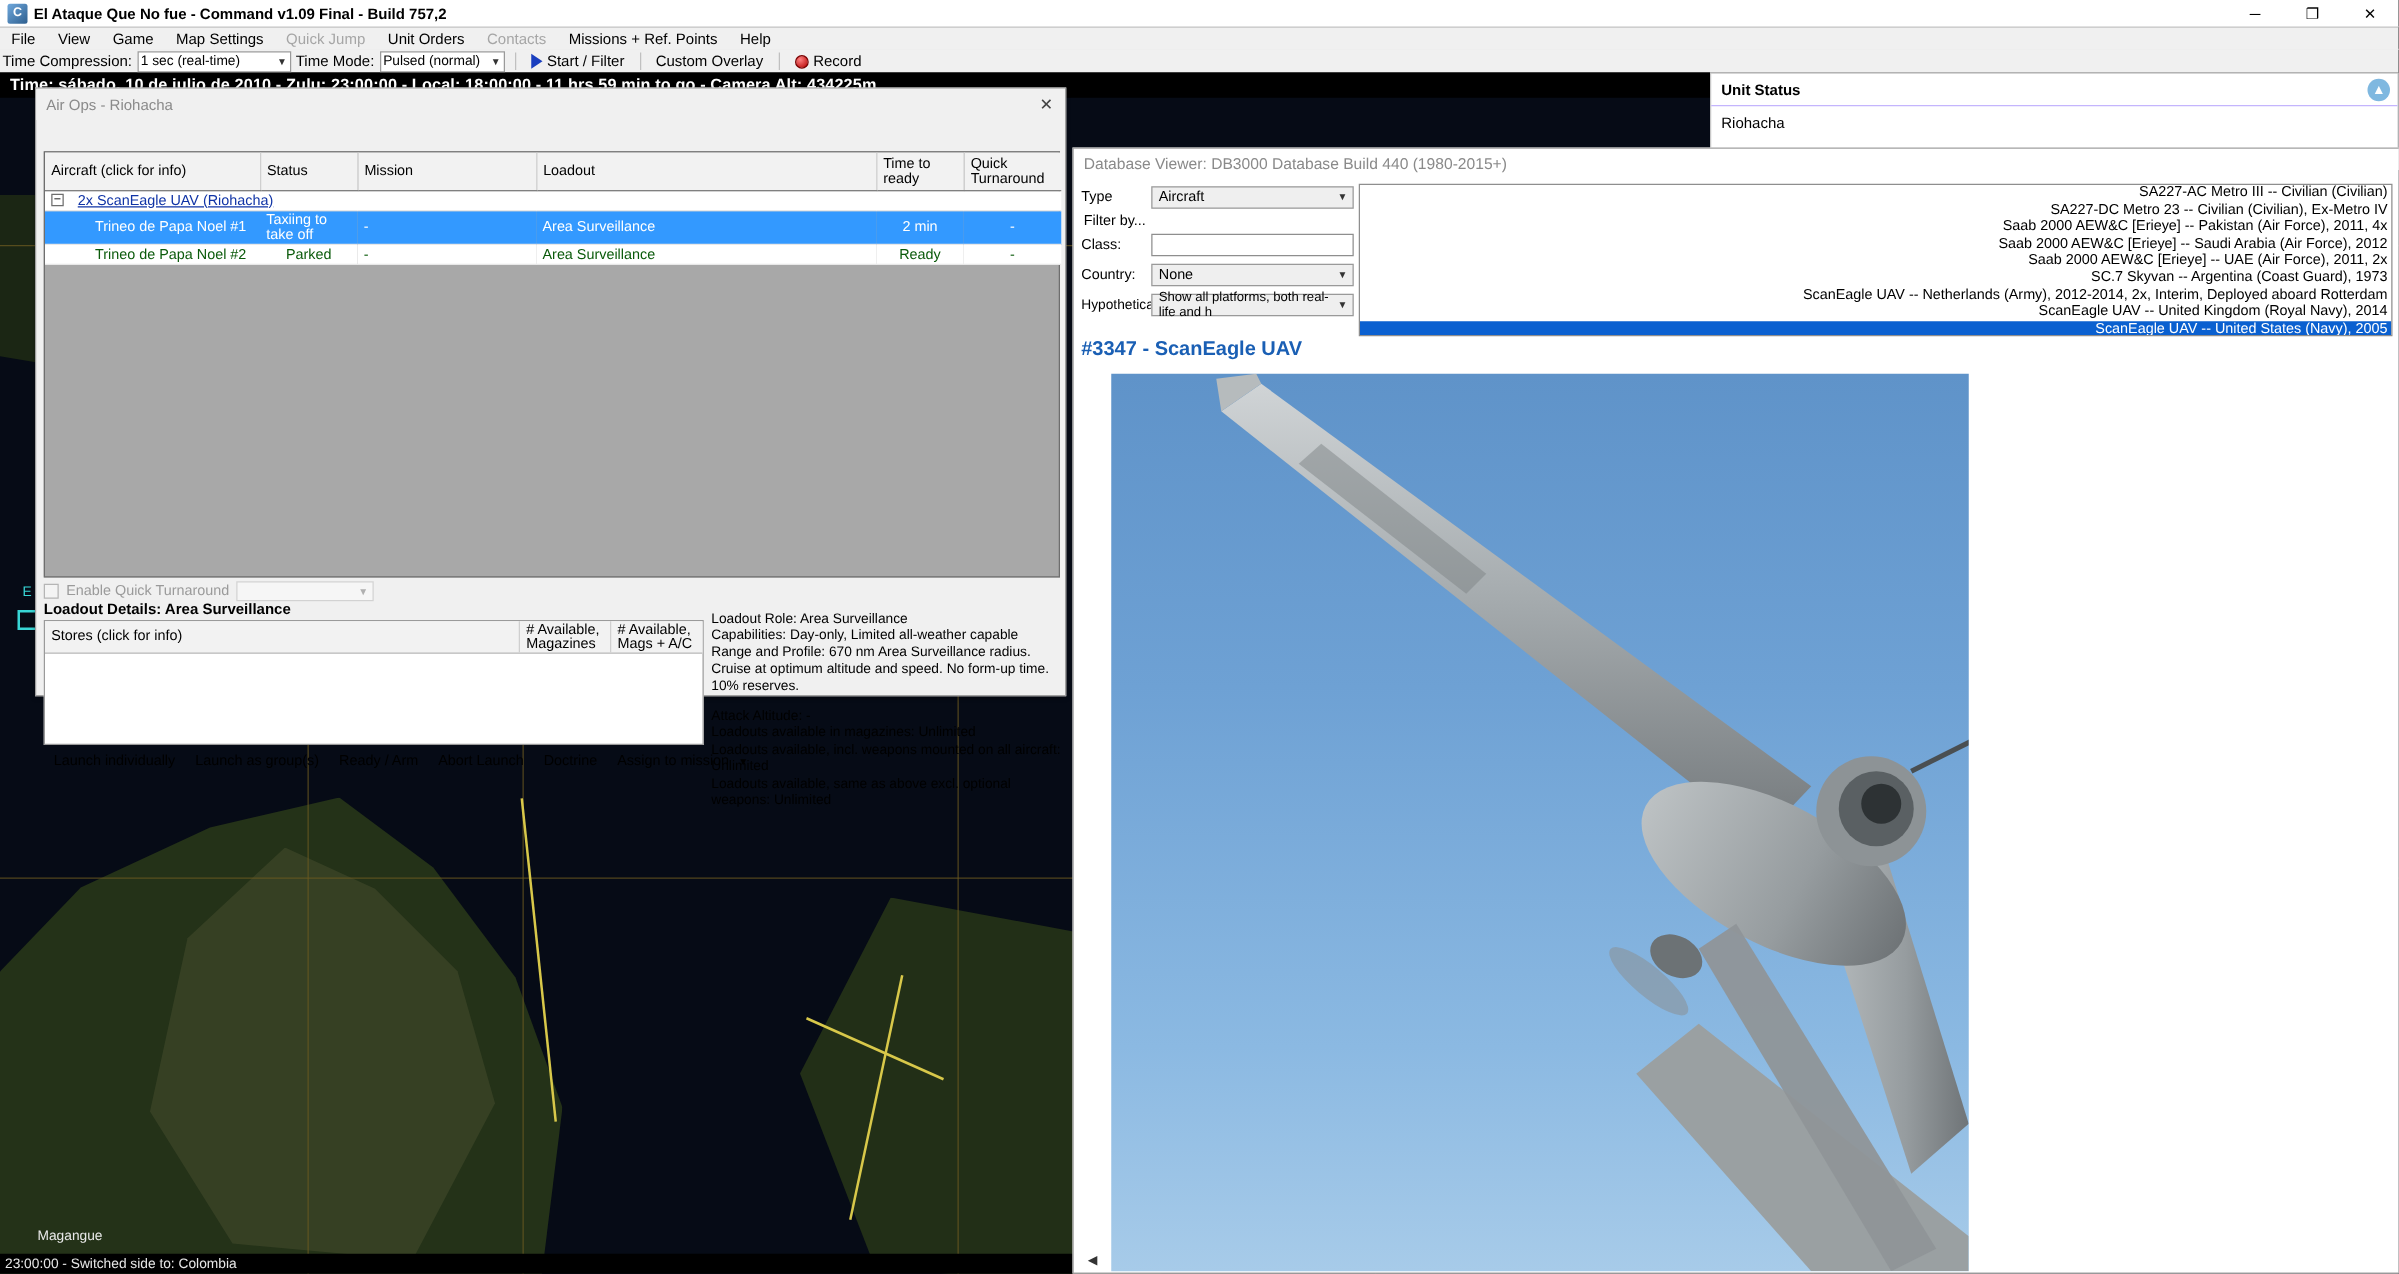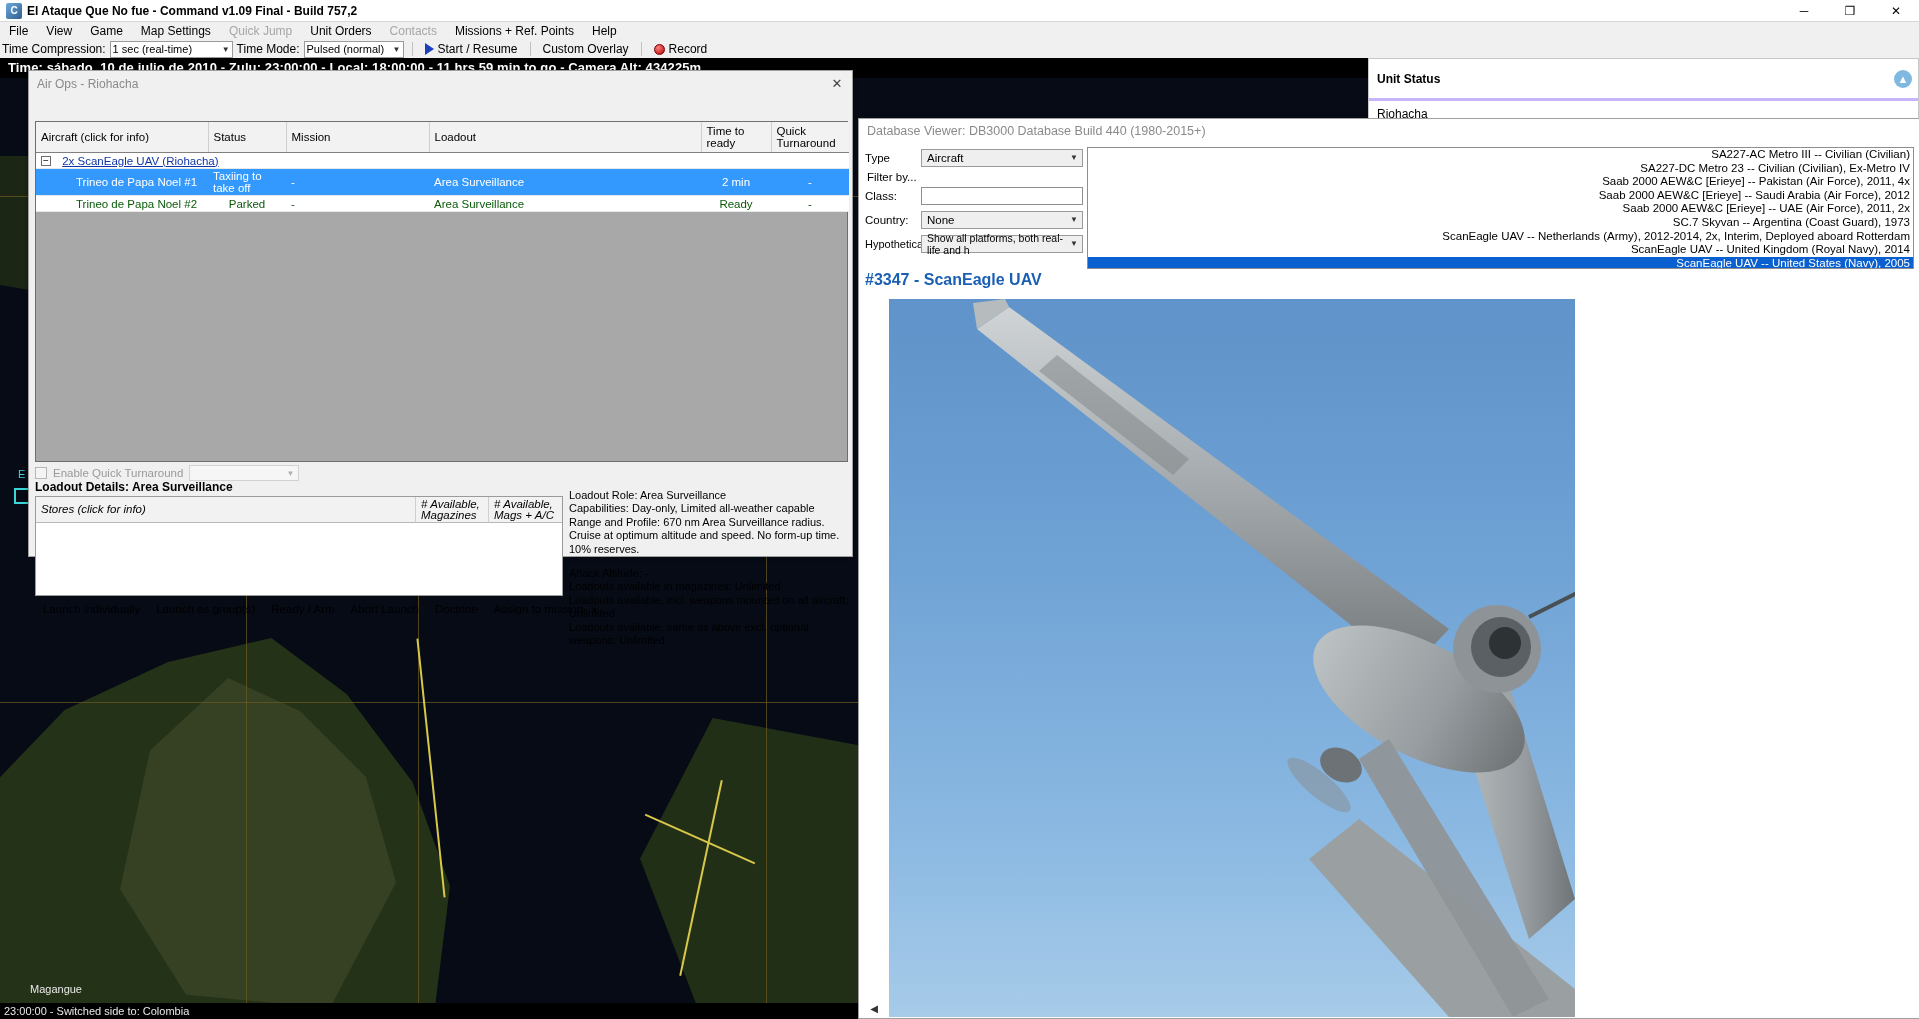--- a/index.html
+++ b/index.html
@@ -98,22 +98,22 @@
   .map-label {
     position: absolute; color: #e9e9e9; font-size: 11px;
   }
 
   
   .unit-status {
     position: absolute; right: 0; top: 58px; width: 551px; height: 78px;
     background: #ffffff; border: 1px solid #c8c8c8;
   }
   .unit-status .us-head {
-    height: 42px; display: flex; align-items: center; justify-content: space-between;
-    padding: 0 6px 0 8px; border-bottom: 3px solid #c4b5fd;
+    height: 26px; display: flex; align-items: center; justify-content: space-between;
+    padding: 0 6px 0 8px; border-bottom: 1px solid #c4b5fd;
   }
   .unit-status .us-title { font-size: 12px; font-weight: bold; color: #000; }
   .us-collapse {
     width: 18px; height: 18px; border-radius: 50%;
     background: #7fb8e0; color: #fff; font-size: 11px; text-align: center;
     line-height: 18px;
   }
   .unit-status .us-body { padding: 6px 8px; font-size: 12px; color: #000; }
 
   
@@ -185,21 +185,21 @@
   }
 
   .loadout-title {
     position: absolute; left: 6px; top: 409px; font-size: 12px; font-weight: bold; color: #000;
   }
   .stores-wrap {
     position: absolute; left: 6px; top: 425px; width: 528px; height: 100px;
     background: #ffffff; border: 1px solid #9a9a9a;
   }
   .stores-head {
-    display: flex; height: 26px; background: #f2f2f2; border-bottom: 1px solid #b9b9b9; font-style: italic;
+    display: flex; height: 26px; background: #f2f2f2; border-bottom: 1px solid #b9b9b9;
   }
   .stores-head div {
     font-size: 11.5px; padding: 2px 5px; border-right: 1px solid #cfcfcf; color: #000;
     line-height: 11px; display: flex; align-items: center;
   }
   .sh-stores { flex: 1; }
   .sh-avail1 { width: 73px; }
   .sh-avail2 { width: 73px; border-right: none !important; }
 
   .ld-desc {
@@ -331,21 +331,21 @@
       <span class="car">▼</span>
     </span>
     <span class="lbl">Time Mode:</span>
     <span class="tb-combo" style="width:100px;text-align:right;">
       <span class="cv">Pulsed (normal)</span>
       <span class="car">▼</span>
     </span>
     <span class="tb-sep"></span>
     <span class="tb-btn">
       <span class="play-tri"></span>
-      <span>Start / Resume</span>
+      <span>Start / Filter</span>
     </span>
     <span class="tb-sep"></span>
     <span class="tb-btn">
       <span>Custom Overlay</span>
     </span>
     <span class="tb-sep"></span>
     <span class="tb-btn">
       <span class="rec-dot"></span>
       <span>Record</span>
     </span>

